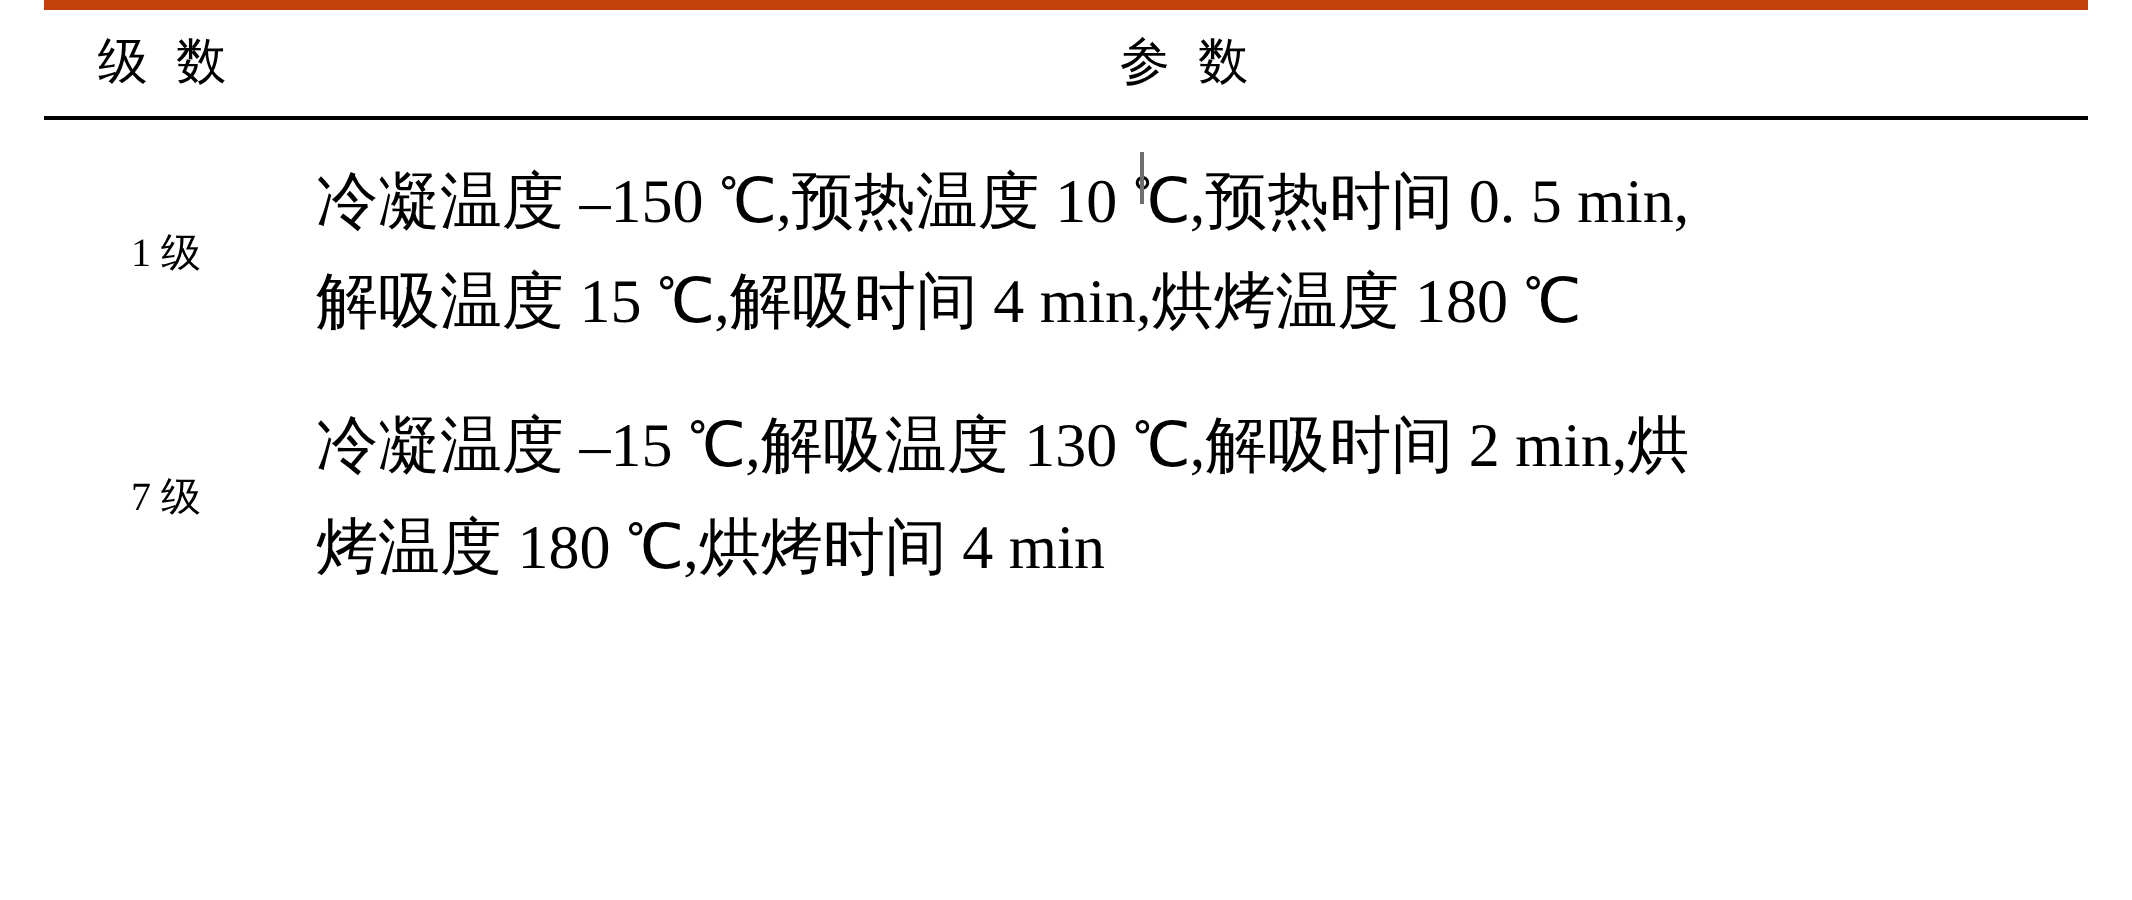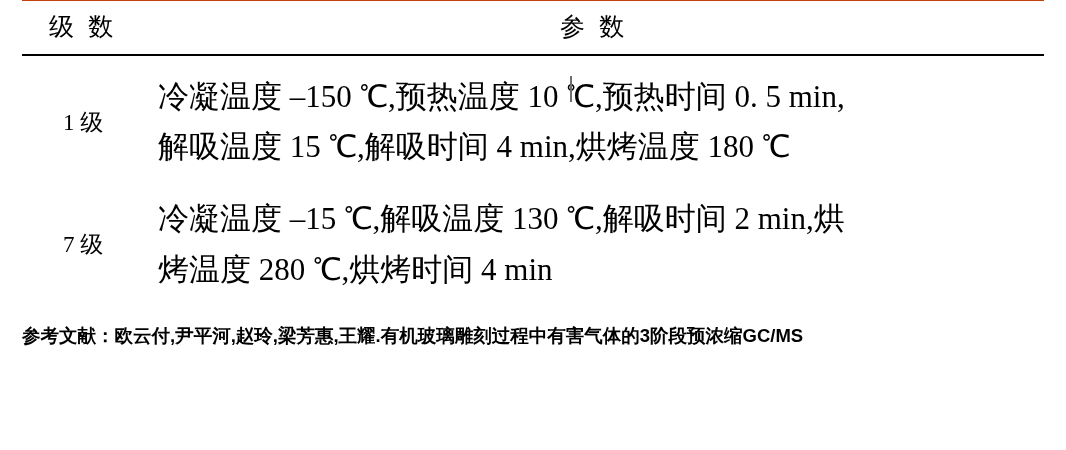--- a/index.html
+++ b/index.html
@@ -25,21 +25,21 @@
 
   
   .tbl {
     width: 1022px;
     border-collapse: collapse;
     table-layout: fixed;
   }
 
   .rule-top td,
   .rule-top th {
-    border-top: 1px solid #c2410c;
+    border-top: 5px solid #c2410c;
   }
 
   thead th {
     border-bottom: 2px solid #000;
   }
 
   .hdr-level,
   .hdr-param {
     font-size: 25px;
     font-weight: normal;
@@ -47,21 +47,21 @@
     padding: 9px 0 11px 0;
     text-align: center;
     vertical-align: middle;
   }
   .hdr-level { width: 122px; }
 
   .col-level {
     width: 122px;
     text-align: center;
     vertical-align: middle;
-    font-size: 23px;
+    font-size: 20px;
     white-space: nowrap;
   }
 
   .col-param {
     font-size: 31px;
     line-height: 1.62;
     padding: 12px 0 12px 14px;
     vertical-align: middle;
     text-align: left;
   }
@@ -120,25 +120,24 @@
         <td class="col-level">1 级</td>
         <td class="col-param">
           <div>冷凝温度 –150 ℃,预热温度 10 ℃,预热时间 0. 5 min,</div>
           <div>解吸温度 15 ℃,解吸时间 4 min,烘烤温度 180 ℃</div>
         </td>
       </tr>
       <tr class="r2">
         <td class="col-level">7 级</td>
         <td class="col-param">
           <div>冷凝温度 –15 ℃,解吸温度 130 ℃,解吸时间 2 min,烘</div>
-          <div>烤温度 280 ℃,烘烤时间 4 min</div>
+          <div>烤温度 180 ℃,烘烤时间 4 min</div>
         </td>
       </tr>
     </tbody>
   </table>
 
   <div class="tick"></div>
 
   <div class="ref">
-    <div>参考文献：欧云付,尹平河,赵玲,梁芳惠,王耀.有机玻璃雕刻过程中有害气体的3阶段预浓缩GC/MS</div>
   </div>
 
 </div>
 
 </body></html>

